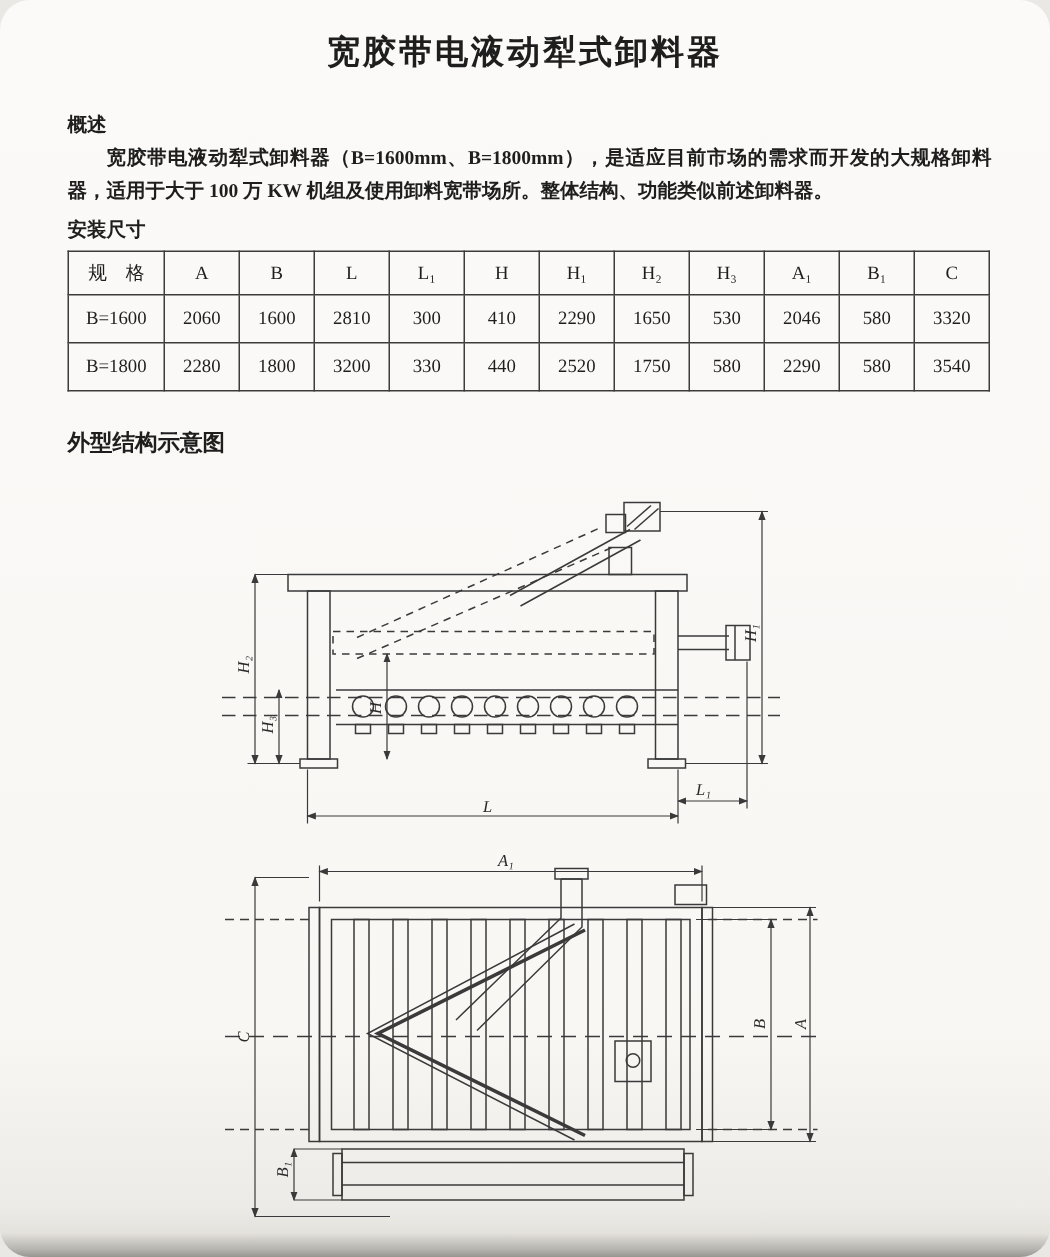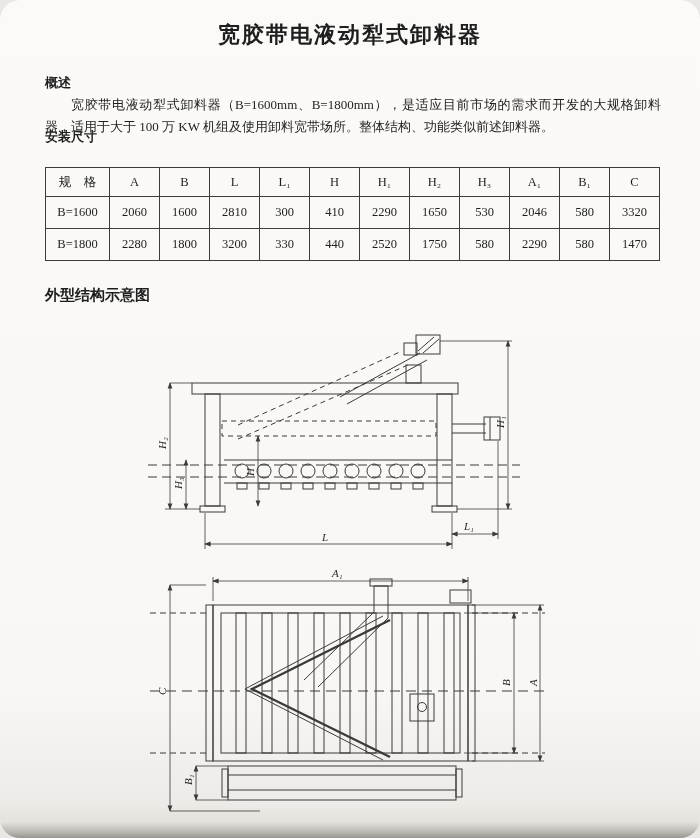--- a/index.html
+++ b/index.html
@@ -18,25 +18,25 @@
     position:absolute; top:20px; left:0; width:100%;
     text-align:center; font-size:22px; font-weight:bold; letter-spacing:2px;
     font-family:"Liberation Sans","DejaVu Sans",sans-serif;
   }
   .heading {
     position:absolute; left:45px; font-size:13px; font-weight:bold;
     font-family:Liberation Mono, monospace;
     text-align:center;
   }
   .h-overview { top:74px; }
-  .h-dims { top:128px; }
+  .h-dims { top:144px; }
   .h-diagram { top:286px; font-size:15px; }
   .body-text {
     position:absolute; top:94px; left:45px; width:616px;
-    font-size:13px; line-height:22px; text-indent:2em; text-align:justify;
+    font-size:13px; line-height:22px; text-indent:2em; text-align:justify;font-weight:bold;
   }
   .dims-table {
     position:absolute; top:167px; left:45px; width:614px;
     border-collapse:collapse; table-layout:fixed; font-size:12.5px;padding-left:36px;
   }
   .dims-table th, .dims-table td {
     border:1px solid #3c3c3c; text-align:center; vertical-align:middle;
     font-weight:normal; padding:0;
   }
   .dims-table thead th { height:29px; }
@@ -106,21 +106,21 @@
         <td>2280</td>
         <td>1800</td>
         <td>3200</td>
         <td>330</td>
         <td>440</td>
         <td>2520</td>
         <td>1750</td>
         <td>580</td>
         <td>2290</td>
         <td>580</td>
-        <td>1470</td>
+        <td>3540</td>
       </tr>
     </tbody>
   </table>
 
   <div class="heading h-diagram">外型结构示意图</div>
 
   <svg class="drawing side-view" width="700" height="250" viewBox="0 0 700 250">
     <defs>
       <marker id="arrS" viewBox="0 0 8 8" refX="7" refY="4" markerWidth="8" markerHeight="8" orient="auto-start-reverse">
         <path d="M0,1 L8,4 L0,7 z" fill="#3a3a3a"></path>

